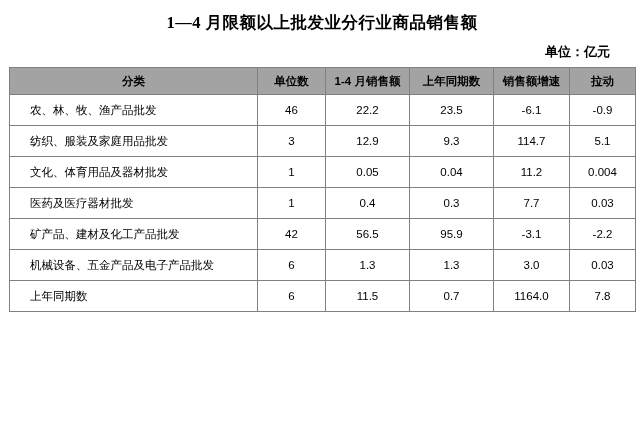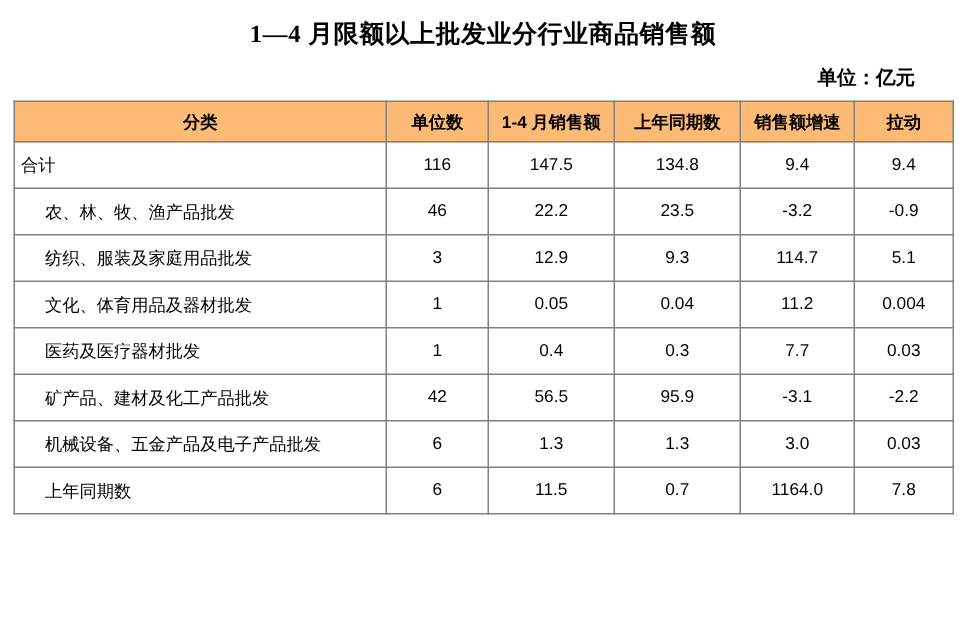--- a/index.html
+++ b/index.html
@@ -46,21 +46,21 @@
     font-size: 11.5px;
   }
   table.data th,
   table.data td {
     border: 1px solid #808080;
     padding: 0 4px;
     height: 30px;
     vertical-align: middle;
   }
   table.data thead th {
-    background: #fdba74;
+    background: #a3a3a3;
     font-weight: bold;
     text-align: center;
     font-size: 11.5px;
     height: 26px;
   }
   td.cat {
     text-align: left;
     white-space: nowrap;
   }
   td.cat.indent {
@@ -100,33 +100,25 @@
           <th>分类</th>
           <th>单位数</th>
           <th>1-4 月销售额</th>
           <th>上年同期数</th>
           <th>销售额增速</th>
           <th>拉动</th>
         </tr>
       </thead>
       <tbody>
         <tr>
-          <td class="cat">合计</td>
-          <td class="num">116</td>
-          <td class="num">147.5</td>
-          <td class="num">134.8</td>
-          <td class="num">9.4</td>
-          <td class="num">9.4</td>
-        </tr>
-        <tr>
           <td class="cat indent">农、林、牧、渔产品批发</td>
           <td class="num">46</td>
           <td class="num">22.2</td>
           <td class="num">23.5</td>
-          <td class="num">-3.2</td>
+          <td class="num">-6.1</td>
           <td class="num">-0.9</td>
         </tr>
         <tr>
           <td class="cat indent">纺织、服装及家庭用品批发</td>
           <td class="num">3</td>
           <td class="num">12.9</td>
           <td class="num">9.3</td>
           <td class="num">114.7</td>
           <td class="num">5.1</td>
         </tr>

